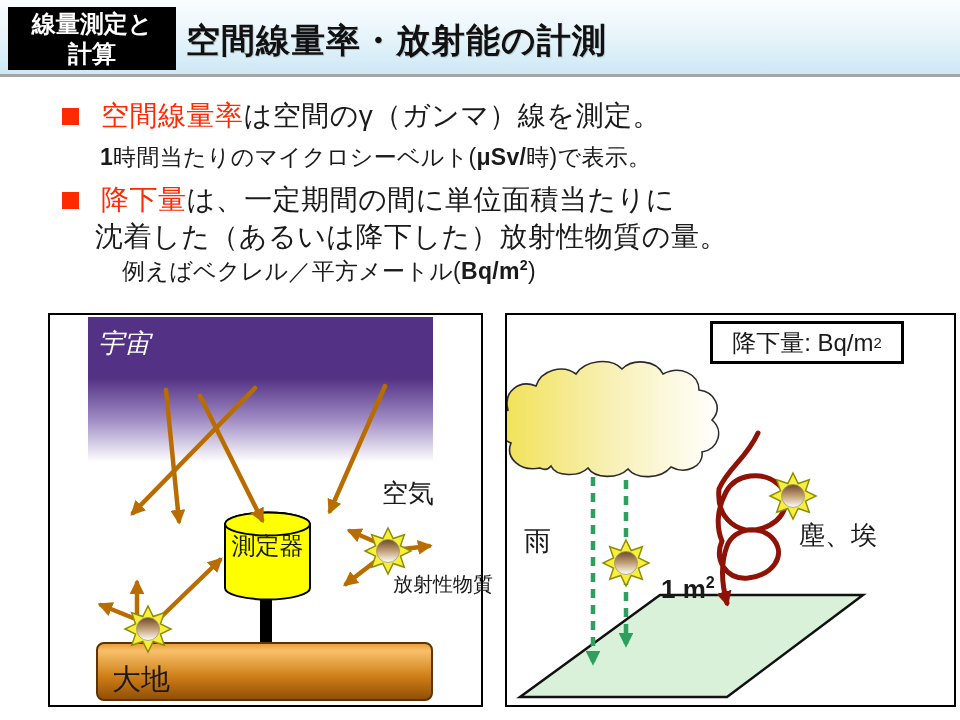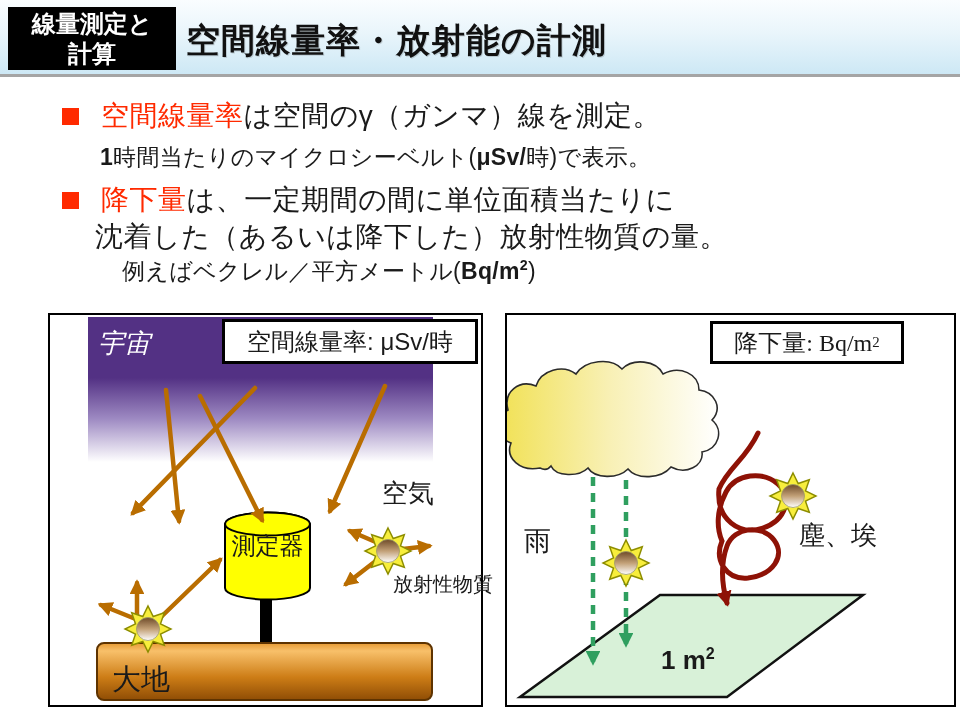--- a/index.html
+++ b/index.html
@@ -138,21 +138,20 @@
     <g stroke="#b96d00" stroke-width="4.5" stroke-linecap="round">
       <line x1="378" y1="543" x2="350" y2="531" marker-end="url(#ah-o)"></line>
       <line x1="403" y1="549" x2="429" y2="546" marker-end="url(#ah-o)"></line>
       <line x1="377" y1="560" x2="346" y2="584" marker-end="url(#ah-o)"></line>
     </g>
     <use href="#rad-star" transform="translate(148,629)"></use>
     <use href="#rad-star" transform="translate(388,551)"></use>
   </svg>
 
   <div class="abs fig-label" style="left:98px;top:326px;font-size:26px;color:#fff;font-style:italic;">宇宙</div>
-  <div class="abs caption-box" style="left:222px;top:319px;width:250px;height:39px;">空間線量率: μSv/時</div>
   <div class="abs fig-label" style="left:382px;top:476px;font-size:26px;">空気</div>
   <div class="abs fig-label" style="left:231px;top:530px;width:73px;text-align:center;font-size:24px;z-index:6;">測定器</div>
   <div class="abs fig-label" style="left:365px;top:571px;font-size:20px;margin-left:28px;">放射性物質</div>
   <div class="abs fig-label" style="left:112px;top:660px;font-size:29px;z-index:6;">大地</div>
 
   <div class="abs fig-box" style="left:505px;top:313px;width:447px;height:390px;"></div>
   <svg class="fig-svg" style="left:507px;top:315px;" width="447" height="390" viewBox="507 315 447 390">
 
     <polygon points="660,595 863,595 727,697 520,697" fill="#d8f1d8" stroke="#111" stroke-width="2.5"></polygon>
 
@@ -167,23 +166,23 @@
       <line x1="626" y1="480" x2="626" y2="644" marker-end="url(#ah-g)"></line>
     </g>
 
     <path fill="none" stroke="#8e1206" stroke-width="5" stroke-linecap="round" marker-end="url(#ah-r)" d="M 758,433 C 746,459 728,468 719,489 C 716,520 740,536 763,528 C 786,520 793,497 778,484
          C 763,471 736,473 726,492 C 717,509 716,527 722,541 C 714,560 726,580 748,578
          C 773,575 786,556 774,540 C 762,524 734,527 727,546 C 720,565 722,585 727,603"></path>
     <use href="#rad-star" transform="translate(626,563)"></use>
     <use href="#rad-star" transform="translate(793,496)"></use>
   </svg>
 
-  <div class="abs caption-box" style="left:710px;top:321px;width:188px;height:37px;font-family:Liberation Serif, serif;">
+  <div class="abs caption-box" style="left:710px;top:321px;width:188px;height:37px;">
     <span>降下量: Bq/m</span>
       <sup>2</sup>
   </div>
   <div class="abs fig-label" style="left:524px;top:523px;font-size:27px;">雨</div>
   <div class="abs fig-label" style="left:799px;top:518px;font-size:26px;">塵、埃</div>
-  <div class="abs fig-label" style="left:661px;top:644px;font-size:26px;font-weight:bold;z-index:6;">
+  <div class="abs fig-label" style="left:661px;top:573px;font-size:26px;font-weight:bold;z-index:6;">
     <span>1 m</span><sup>2</sup>
   </div>
 
 </div>
 
 </body></html>

